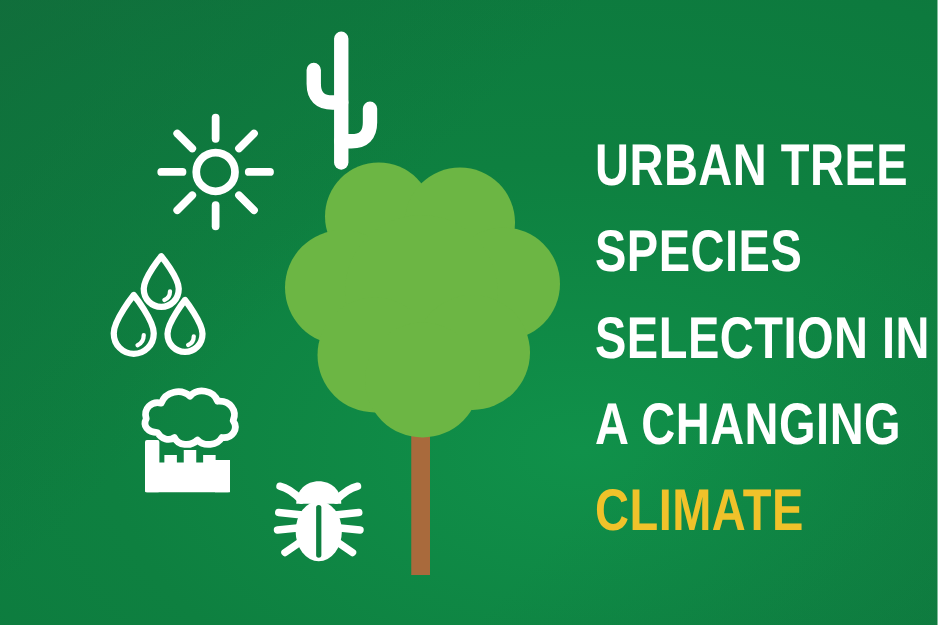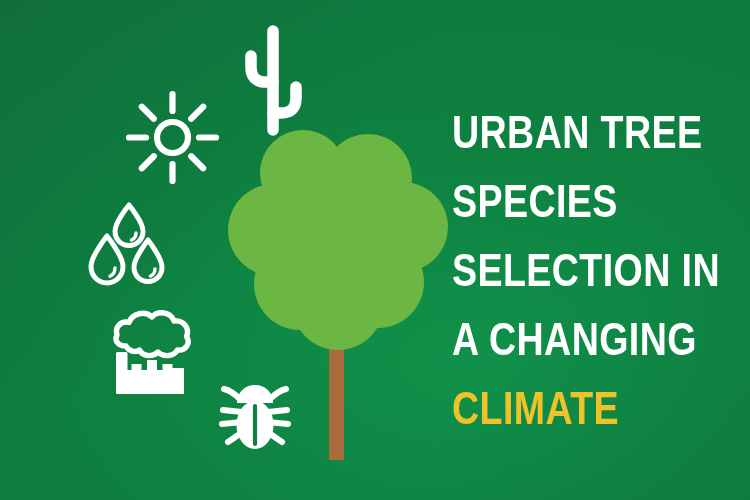--- a/index.html
+++ b/index.html
@@ -55,21 +55,21 @@
 
   .sun-icon   { left: 125px; top: 90px;  width: 95px;  height: 95px; }
   .cactus-icon{ left: 238px; top: 20px;  width: 72px;  height: 120px; }
   .drops-icon { left: 88px;  top: 196px; width: 82px;  height: 92px; }
   .factory-icon{left: 104px; top: 302px; width: 92px;  height: 92px; }
   .bug-icon   { left: 211px; top: 382px; width: 88px;  height: 72px; }
 
   
   .headline {
     position: absolute;
-    left: 452px;
+    left: 476px;
     top: 97px;
     width: 262px;
   }
   .hl-line {
     display: block;
     color: #FFFFFF;
     font-family: "Liberation Sans Narrow", "Liberation Sans", sans-serif;
     font-weight: 700;
     font-size: 47px;
     line-height: 69px;

